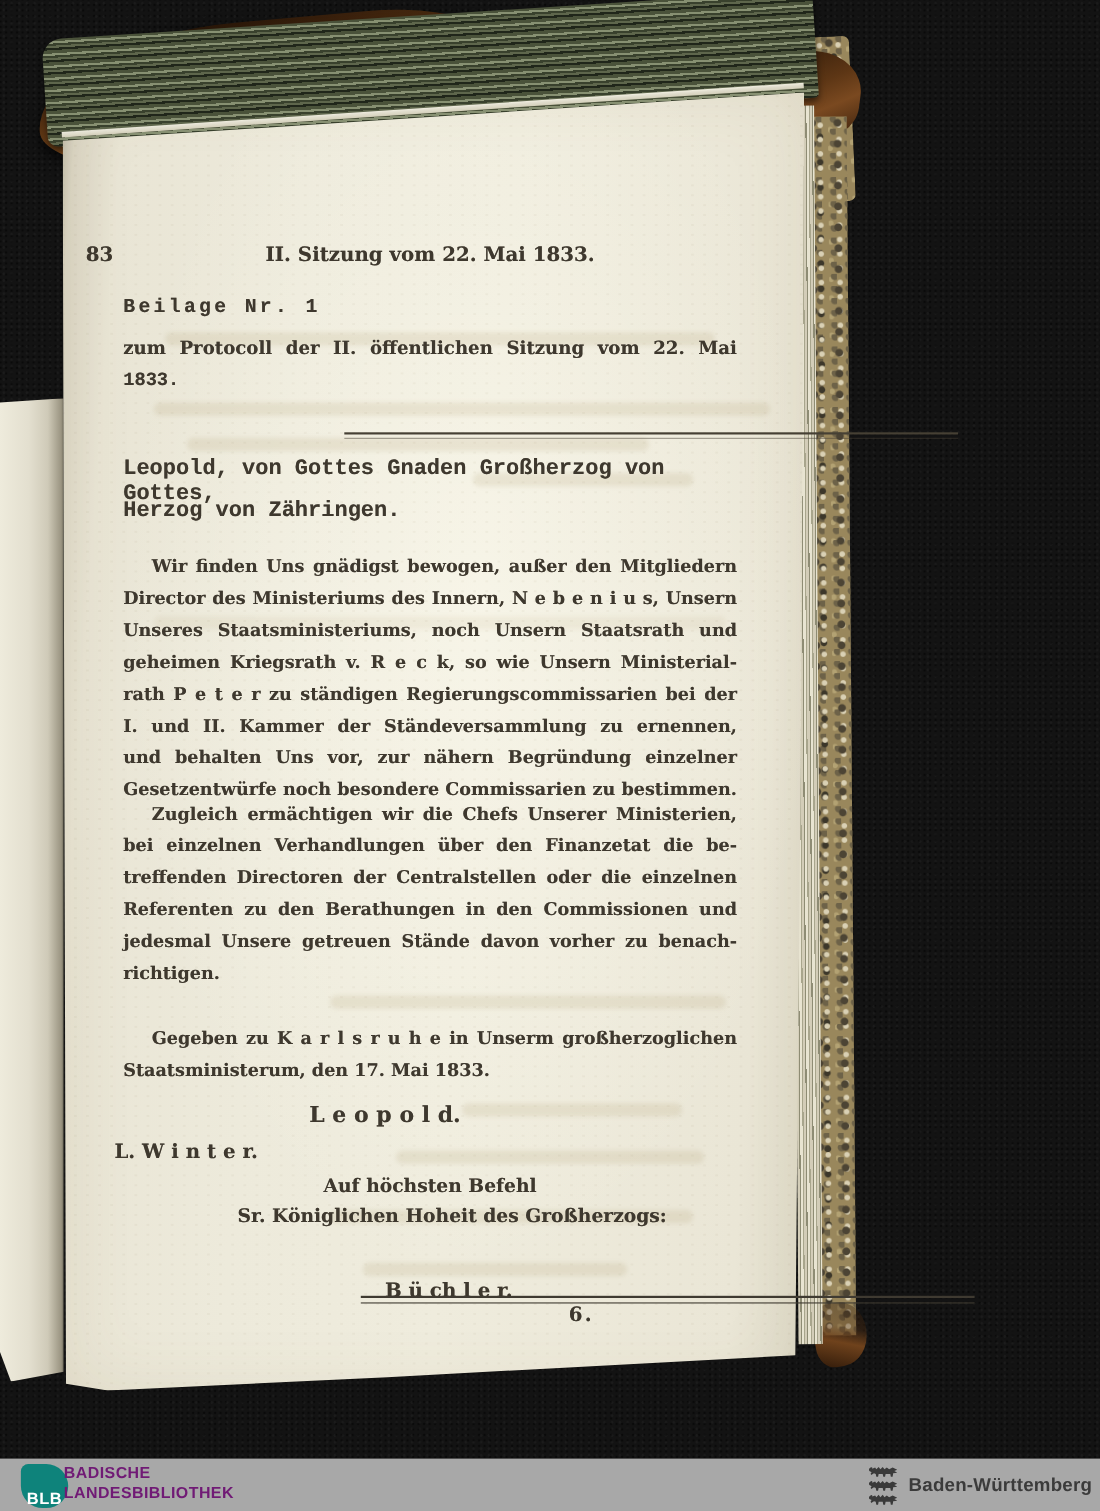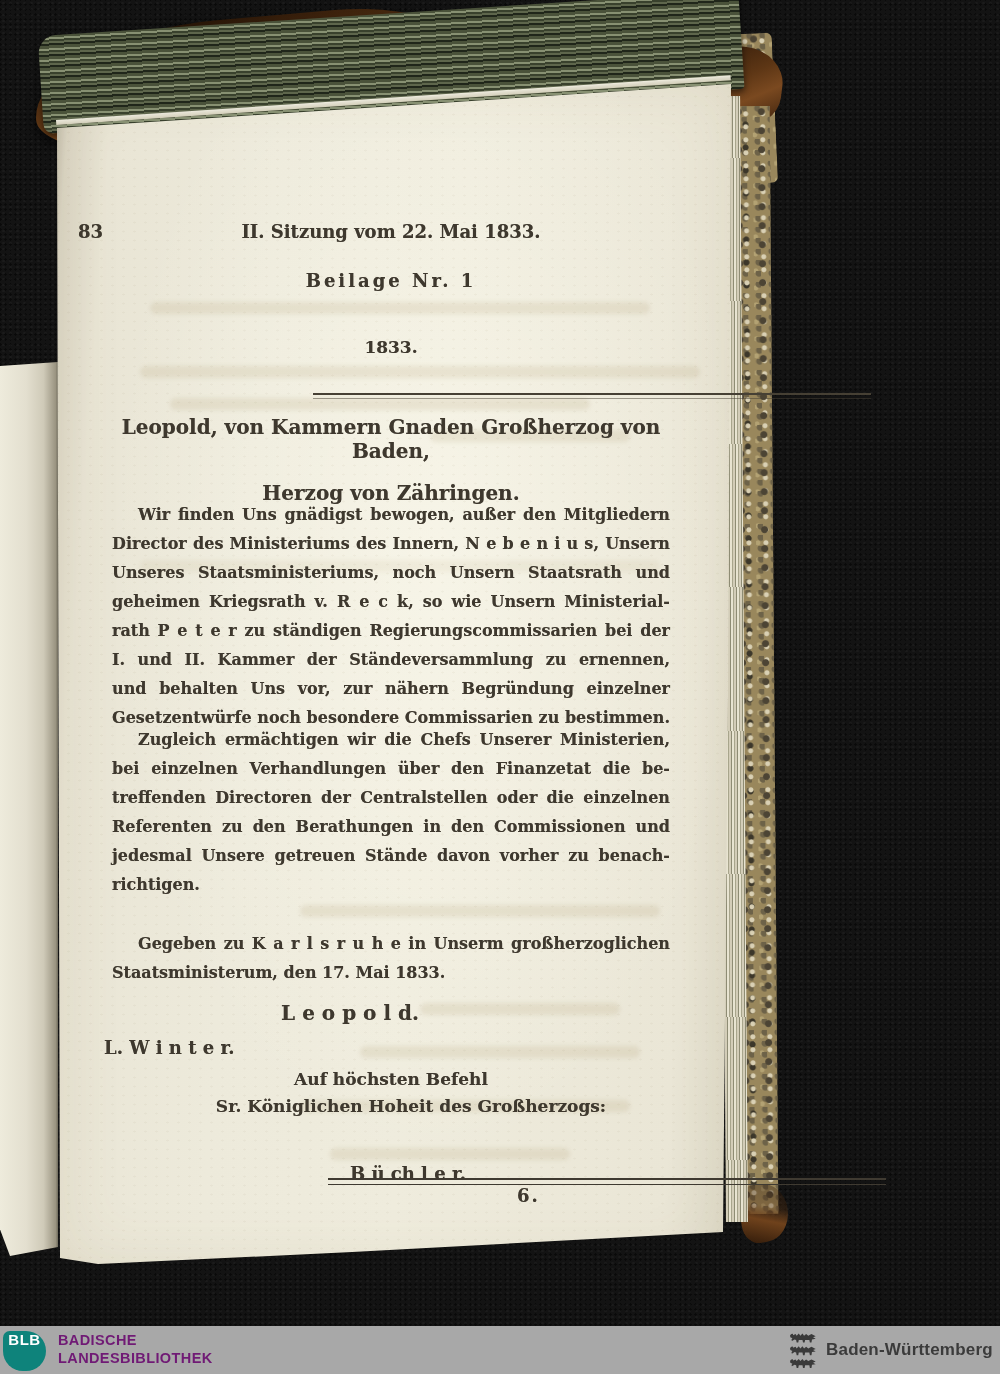--- a/index.html
+++ b/index.html
@@ -91,50 +91,50 @@
   
   .page-text{
     left:112px;top:215px;width:558px;height:1020px;z-index:6;
     color:#3e382e;font-weight:bold;
     text-shadow:0 0 .5px rgba(62,56,46,.55);
   }
   .page-text .abs{width:100%;}
   .bodyline{font-size:16px;line-height:29px;text-align:justify;text-align-last:justify;}
   .lastline{text-align-last:left;}
   .ind{text-indent:26px;}
-  .ctr{text-align:center;}
+  .ctr{text-align:left;font-family:Liberation Mono, monospace;}
   .hdr-row{top:6px;height:26px;}
   .hdr-title{left:0;top:0;width:520px;text-align:center;font-size:18px;}
   .hdr-pagenum{right:34px;top:0;width:auto;font-size:18px;}
   .beilage-title{top:55px;font-size:18px;letter-spacing:3px;}
   .beilage-sub1{top:89px;font-size:16.5px;line-height:26px;text-align:justify;text-align-last:justify;}
   .beilage-sub2{top:122px;font-size:17px;}
   .rule1{left:201px;top:178px;width:74px;height:3px;border-top:2px solid #464034;border-bottom:1px solid #46403480;}
   .proc1{top:200px;font-size:20px;}
-  .proc2{top:238px;font-size:20px;margin-top:28px;}
+  .proc2{top:238px;font-size:20px;}
   .para1{top:285px;}
   .para2{top:510px;}
   .para3{top:714px;}
   .sig-leopold{top:786px;font-size:20px;text-align:center;padding-right:82px;box-sizing:border-box;}
   .sig-winter{left:-8px;top:822px;font-size:18px;width:auto;}
   .att1{top:854px;font-size:17px;text-align:center;}
   .att2{top:881px;font-size:17px;text-align:center;padding-left:40px;box-sizing:border-box;}
   .att3{top:948px;font-size:18px;text-align:center;padding-left:34px;box-sizing:border-box;}
   .rule2{left:216px;top:963px;width:107px;height:4px;border-top:2px solid #3f3a31;border-bottom:1.5px solid #3f3a31;}
   .sheet-num{left:405px;top:970px;width:auto;font-size:18px;letter-spacing:2px;}
 
   
   .footer-bar{
     left:0;top:1326px;width:1000px;height:48px;background:#a8a8a8;z-index:10;
     font-family:"Liberation Sans","DejaVu Sans",sans-serif;
   }
   .blb-blob{
-    left:3px;top:5px;width:43px;height:40px;background:#0e837b;
+    left:19px;top:5px;width:43px;height:40px;background:#0e837b;
     border-radius:7px 21px 21px 21px;
-    display:flex;align-items:flex-start;justify-content:center;
+    display:flex;align-items:flex-end;justify-content:center;
   }
   .blb-abbr{color:#ffffff;font-weight:bold;font-size:15px;letter-spacing:.5px;}
   .blb-name{left:58px;top:6px;color:#701a75;font-weight:bold;font-size:14.5px;line-height:17.5px;letter-spacing:.4px;}
   .bw-arms{left:788px;top:6px;width:30px;height:37px;}
   .bw-label{left:826px;top:0;height:48px;display:flex;align-items:center;color:#3b3b3b;font-weight:bold;font-size:17px;letter-spacing:.2px;}
 </style>
 </head>
 <body>
 
 <div class="abs spine-leather"></div>
@@ -162,25 +162,26 @@
 <div class="abs page-top-edge"></div>
 
 <div class="abs page-text">
 
   <div class="abs hdr-row">
     <div class="abs hdr-title">II. Sitzung vom 22. Mai 1833.</div>
     <div class="abs hdr-pagenum">83</div>
   </div>
 
   <div class="abs ctr beilage-title">Beilage Nr. 1</div>
+  <div class="abs beilage-sub1">zum Protocoll der II. öffentlichen Sitzung vom 22. Mai</div>
   <div class="abs ctr beilage-sub2">1833.</div>
 
   <div class="abs rule1"></div>
 
-  <div class="abs ctr proc1">Leopold, von Kammern Gnaden Großherzog von Baden,</div>
+  <div class="abs ctr proc1">Leopold, von Gottes Gnaden Großherzog von Gottes,</div>
   <div class="abs ctr proc2">Herzog von Zähringen.</div>
 
   <div class="abs para1">
     <div class="bodyline ind">Wir finden Uns gnädigst bewogen, außer den Mitgliedern</div>
     <div class="bodyline">Director des Ministeriums des Innern, N e b e n i u s, Unsern</div>
     <div class="bodyline">Unseres Staatsministeriums, noch Unsern Staatsrath und</div>
     <div class="bodyline">geheimen Kriegsrath v. R e c k, so wie Unsern Ministerial-</div>
     <div class="bodyline">rath P e t e r zu ständigen Regierungscommissarien bei der</div>
     <div class="bodyline">I. und II. Kammer der Ständeversammlung zu ernennen,</div>
     <div class="bodyline">und behalten Uns vor, zur nähern Begründung einzelner</div>

